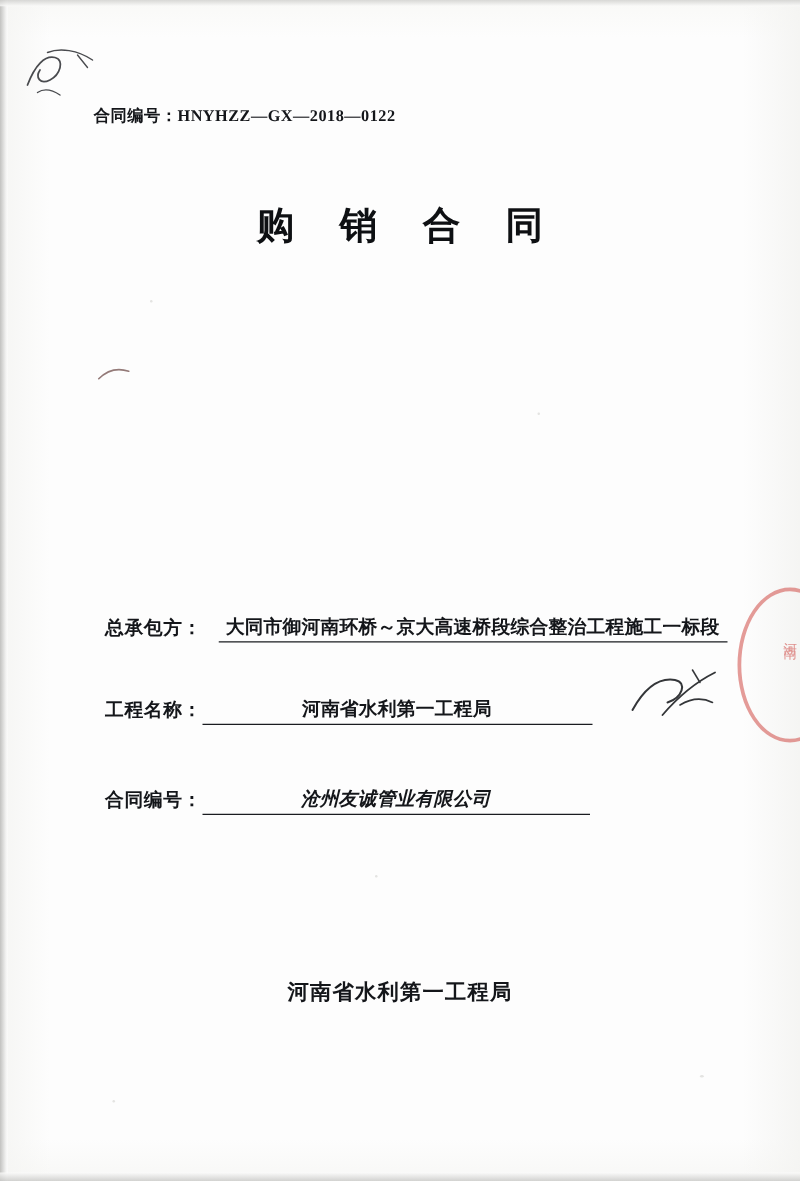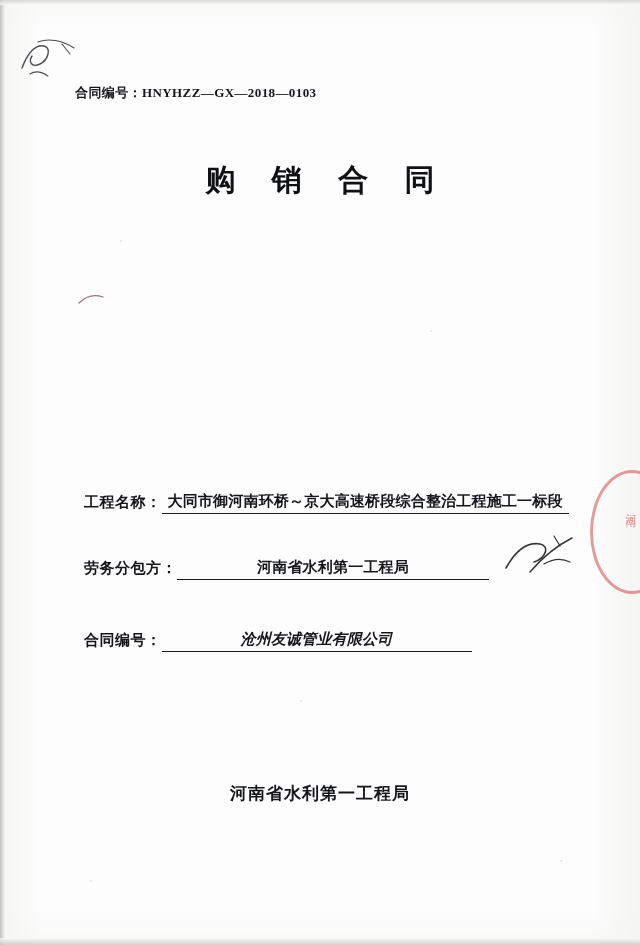--- a/index.html
+++ b/index.html
@@ -105,21 +105,21 @@
     font-size: 15px;
     font-weight: 700;
     font-family: "Liberation Sans", "DejaVu Sans", sans-serif;
     letter-spacing: 0.2px;
     border-bottom: 1.4px solid #1a1c20;
     padding: 0 6px 2px 6px;
     text-align: center;
   }
 
   #row-project { top: 492px; }
-  #row-project .field-value { min-width: 390px; }
+  #row-project .field-value { min-width: 390px; margin-left: 13px; }
 
   #row-contractor { top: 558px; }
   #row-contractor .field-value { min-width: 300px; }
 
   #row-subcontractor { top: 630px; }
   #row-subcontractor .field-value { min-width: 298px; font-style: italic; }
 
   
   .doc-footer {
     position: absolute;
@@ -201,35 +201,35 @@
   <div class="scan-edge-top"></div>
   <div class="scan-edge-bottom"></div>
 
   <svg class="scrawl-top" viewBox="0 0 70 46">
     <path d="M4 34 C10 18, 18 10, 26 12 C34 14, 30 26, 22 30 C14 34, 10 28, 14 22" fill="none" stroke="#2b2d31" stroke-width="1.4" stroke-linecap="round"></path>
     <path d="M20 8 C30 4, 44 6, 56 14" fill="none" stroke="#2b2d31" stroke-width="1.2" stroke-linecap="round"></path>
     <path d="M12 40 C18 36, 24 38, 30 42" fill="none" stroke="#2b2d31" stroke-width="1.1" stroke-linecap="round"></path>
     <path d="M44 10 L52 20" fill="none" stroke="#2b2d31" stroke-width="1.1" stroke-linecap="round"></path>
   </svg>
 
-  <div class="contract-no">合同编号：HNYHZZ—GX—2018—0103</div>
+  <div class="contract-no">合同编号：HNYHZZ—GX—2018—0122</div>
 
   <div class="doc-title">购 销 合 同</div>
 
   <svg class="ink-tick" viewBox="0 0 26 14">
     <path d="M1 11 C8 4, 16 2, 25 5" fill="none" stroke="#7a5a58" stroke-width="1.3" stroke-linecap="round"></path>
   </svg>
 
   <div class="field-row" id="row-project">
-    <span class="field-label">工程名称：</span>
+    <span class="field-label">总承包方：</span>
     <span class="field-value">大同市御河南环桥～京大高速桥段综合整治工程施工一标段</span>
   </div>
 
   <div class="field-row" id="row-contractor">
-    <span class="field-label">劳务分包方：</span>
+    <span class="field-label">工程名称：</span>
     <span class="field-value">河南省水利第一工程局</span>
   </div>
 
   <svg class="scrawl-sign" viewBox="0 0 80 54">
     <path d="M6 40 C16 22, 28 14, 40 16 C50 18, 46 30, 34 34" fill="none" stroke="#1f2124" stroke-width="1.6" stroke-linecap="round"></path>
     <path d="M30 44 C42 30, 56 18, 72 10" fill="none" stroke="#1f2124" stroke-width="1.5" stroke-linecap="round"></path>
     <path d="M44 36 C54 30, 62 30, 70 34" fill="none" stroke="#1f2124" stroke-width="1.3" stroke-linecap="round"></path>
     <path d="M54 8 L60 18" fill="none" stroke="#1f2124" stroke-width="1.2" stroke-linecap="round"></path>
   </svg>
 

